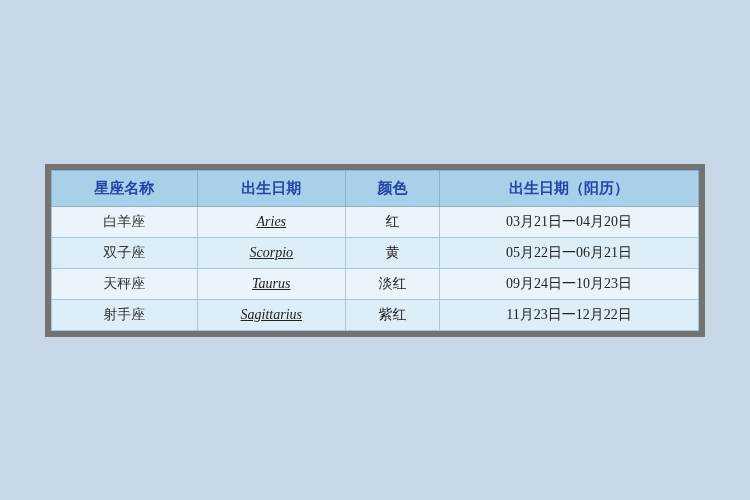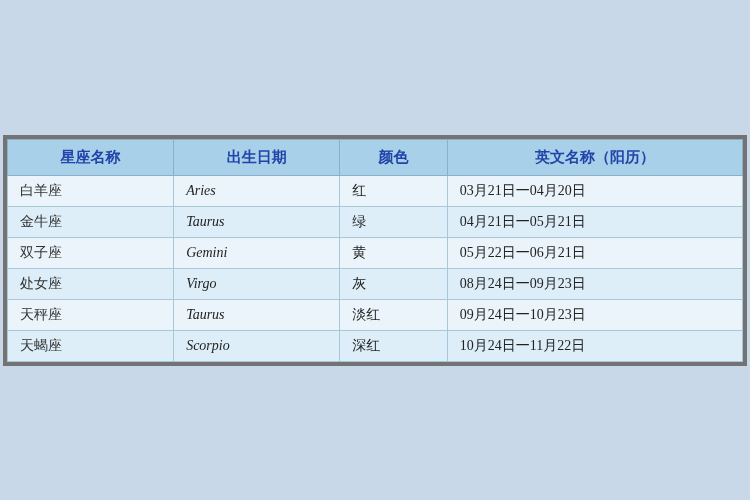--- a/index.html
+++ b/index.html
@@ -14,22 +14,22 @@
       background-color: #c8d8e8;
       display: flex;
       align-items: center;
       justify-content: center;
       font-family: "SimSun", "宋体", serif;
       font-size: 14px;
     }
 
     .table-container {
       background-color: #f97316;
-      border: 4px solid #737373;
-      width: 744px;
+      border: 6px solid #737373;
+      width: 660px;
     }
 
     table {
       width: 100%;
       border-collapse: collapse;
     }
 
     thead tr {
       background-color: #a8d0e8;
     }
@@ -47,78 +47,67 @@
       background-color: #eaf4fa;
     }
 
     tbody tr:nth-child(even) {
       background-color: #ddeef8;
     }
 
     tbody td {
       border: 1px solid #a8c8d8;
       padding: 6px 12px;
-      text-align: left;
+      text-align: center;
       color: #222;
       font-size: 14px;
     }
 
     tbody td:first-child {
       color: #333;
     }
 
     tbody td:nth-child(2) {
       font-style: italic;
+      text-decoration: underline;
     }
   </style>
 </head>
 <body>
 
 <div class="table-container">
   <table>
     <thead>
       <tr>
         <th>星座名称</th>
         <th>出生日期</th>
         <th>颜色</th>
-        <th>英文名称（阳历）</th>
+        <th>出生日期（阳历）</th>
       </tr>
     </thead>
     <tbody id="table-body">
     <tr>
           <td>白羊座</td>
           <td>Aries</td>
           <td>红</td>
           <td>03月21日一04月20日</td>
         </tr>
         <tr>
-          <td>金牛座</td>
-          <td>Taurus</td>
-          <td>绿</td>
-          <td>04月21日一05月21日</td>
-        </tr>
-        <tr>
           <td>双子座</td>
-          <td>Gemini</td>
+          <td>Scorpio</td>
           <td>黄</td>
           <td>05月22日一06月21日</td>
-        </tr>
-        <tr>
-          <td>处女座</td>
-          <td>Virgo</td>
-          <td>灰</td>
-          <td>08月24日一09月23日</td>
         </tr>
         <tr>
           <td>天秤座</td>
           <td>Taurus</td>
           <td>淡红</td>
           <td>09月24日一10月23日</td>
         </tr>
         <tr>
-          <td>天蝎座</td>
-          <td>Scorpio</td>
-          <td>深红</td>
-          <td>10月24日一11月22日</td>
+          <td>射手座</td>
+          <td>Sagittarius</td>
+          <td>紫红</td>
+          <td>11月23日一12月22日</td>
         </tr>
       </tbody>
   </table>
 </div>
 
 </body></html>

